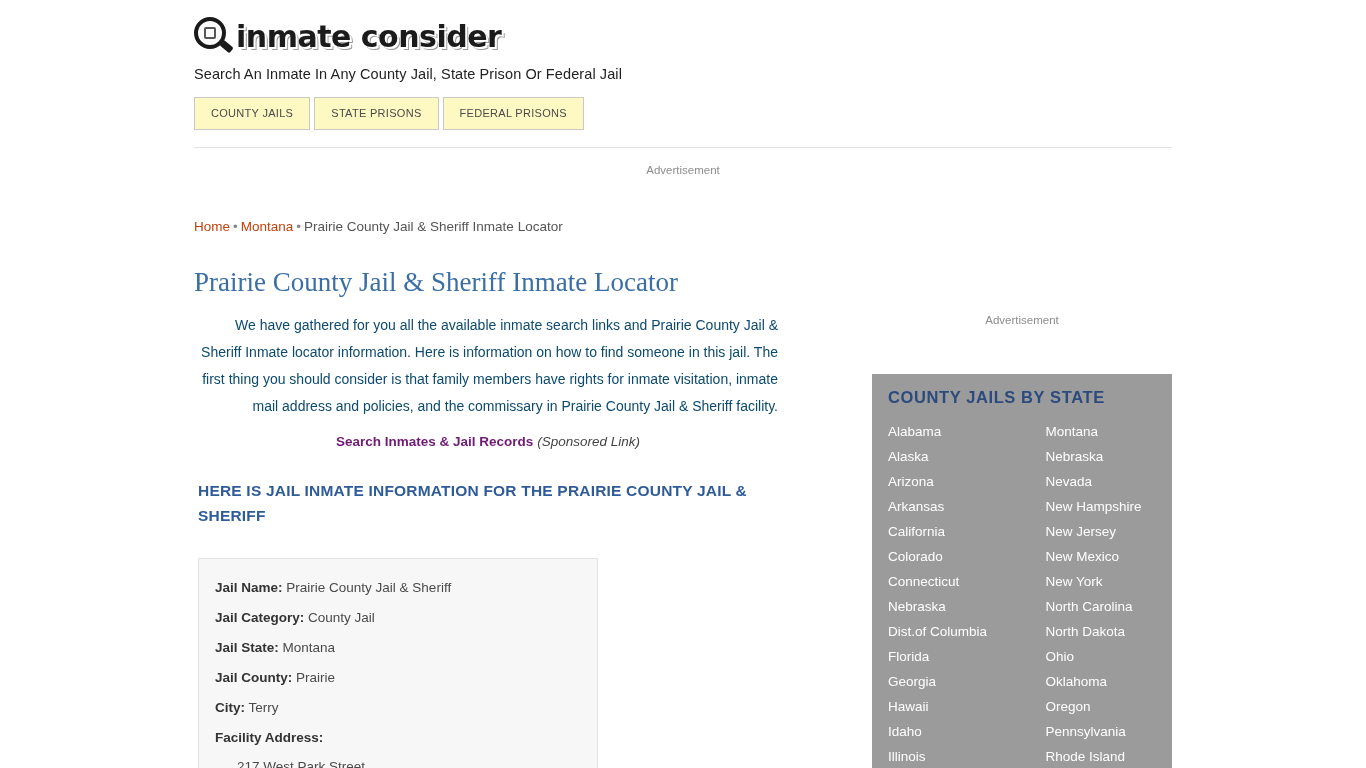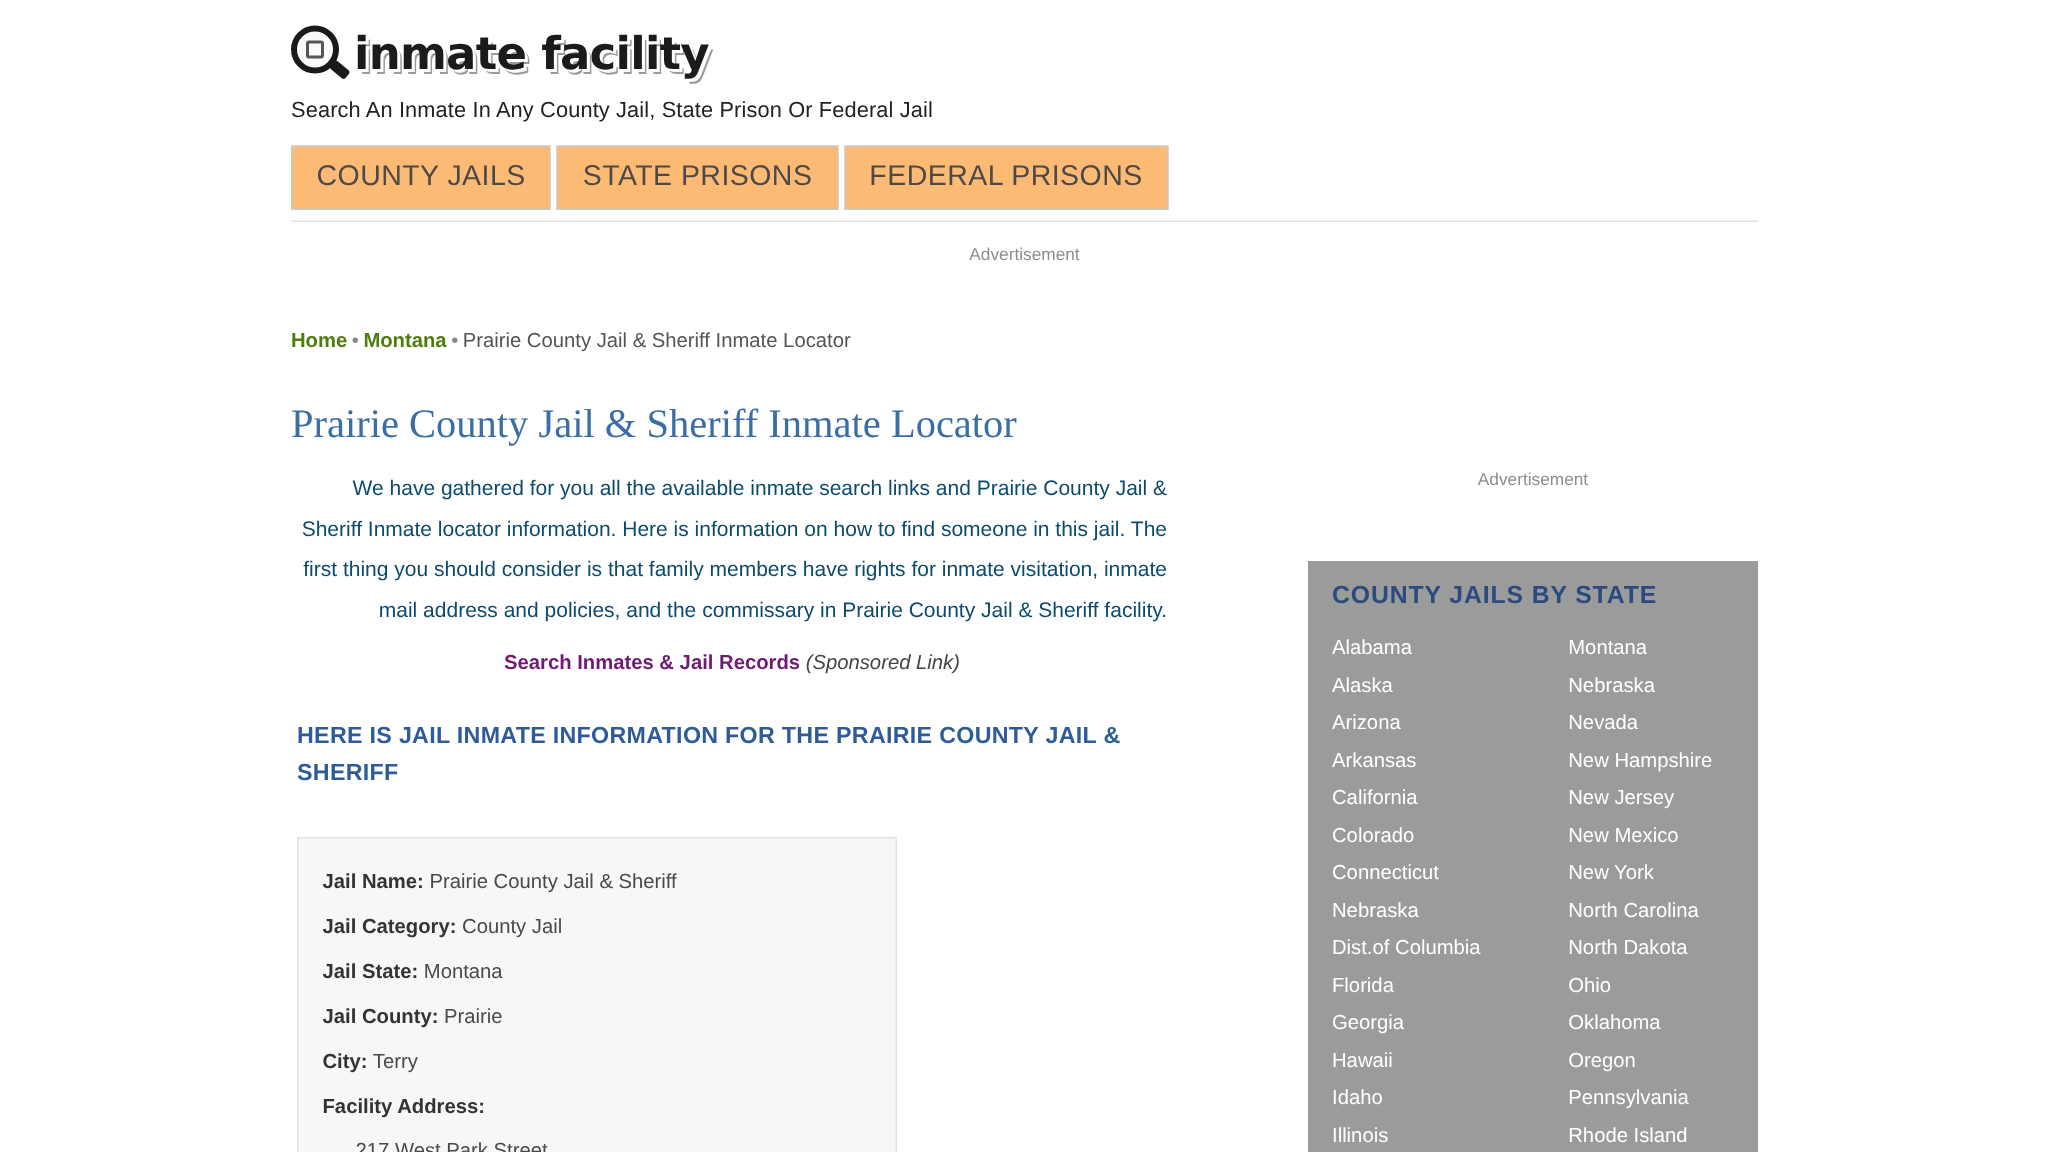--- a/index.html
+++ b/index.html
@@ -85,23 +85,23 @@
   }
   
   .nav {
     position: absolute;
     left: 194px;
     top: 97px;
     display: flex;
   }
   .nav-item {
     border: 1px solid #c9c9c9;
-    background: #fdba74;
+    background: #fef9c3;
     color: #4a4a4a;
-    font-size: 19px;
+    font-size: 11px;
     padding: 9px 16px 10px 16px;
     margin-right: 4px;
     letter-spacing: 0.3px;
     cursor: pointer;
     white-space: nowrap;
   }
   .nav-rule {
     position: absolute;
     left: 194px;
     top: 147px;
@@ -130,23 +130,22 @@
   }
   
   .breadcrumb {
     position: absolute;
     left: 194px;
     top: 219px;
     font-size: 13.5px;
     color: #555555;
   }
   .breadcrumb a {
-    color: #4d7c0f;
+    color: #c2410c;
     text-decoration: none;
-    font-weight: bold;
   }
   .breadcrumb .sep {
     color: #888888;
     margin: 0 3px;
   }
   
   .title {
     position: absolute;
     left: 194px;
     top: 267px;
@@ -257,21 +256,21 @@
 <body>
 
 <div class="page">
 
   <div class="header">
     <div class="logo-row">
       <div class="logo-mark">
         <div class="ring"></div>
         <div class="handle"></div>
       </div>
-      <div class="logo-text">inmate facility</div>
+      <div class="logo-text">inmate consider</div>
     </div>
     <div class="tagline">Search An Inmate In Any County Jail, State Prison Or Federal Jail</div>
   </div>
 
   <div class="nav">
     <div class="nav-item">COUNTY JAILS</div>
     <div class="nav-item">STATE PRISONS</div>
     <div class="nav-item">FEDERAL PRISONS</div>
   </div>
   <div class="nav-rule"></div>

